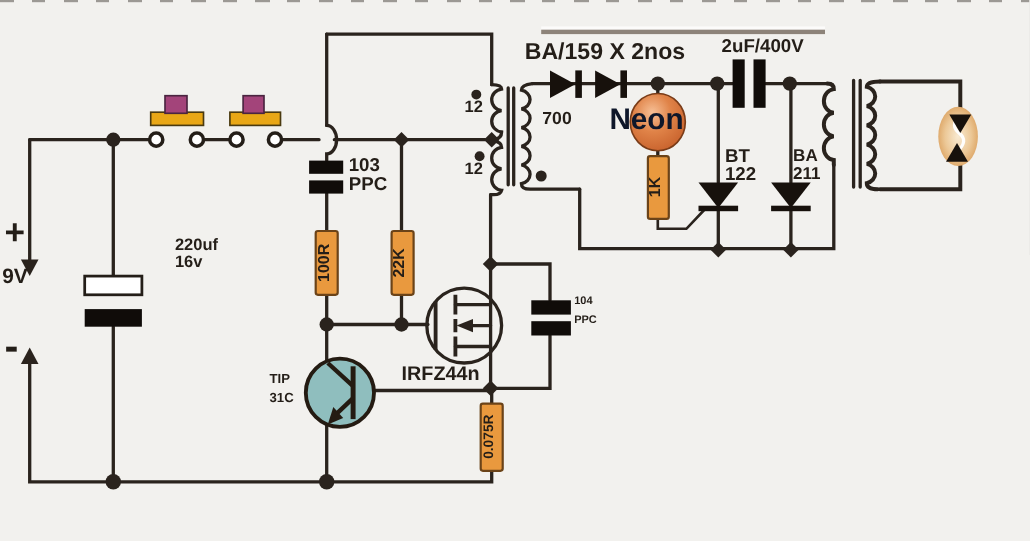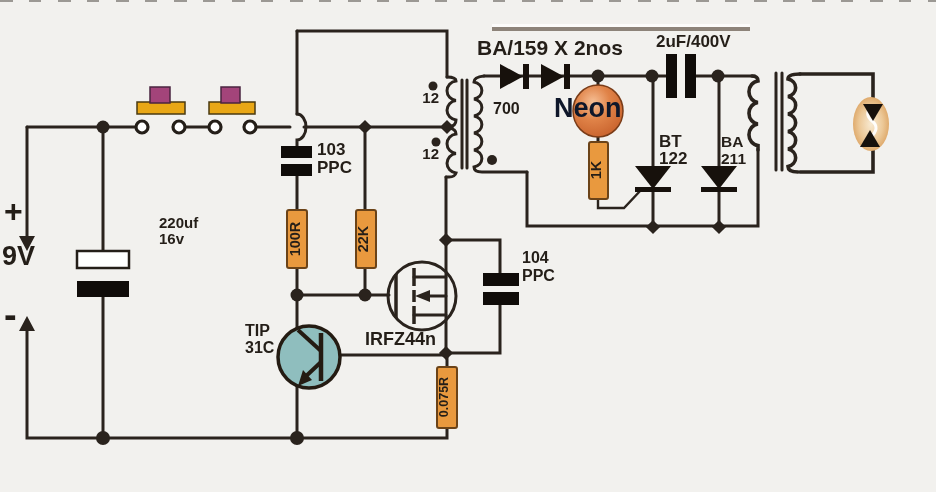--- a/index.html
+++ b/index.html
@@ -207,37 +207,37 @@
       <rect x="441" y="348" width="10" height="10" transform="rotate(45 446 353)"></rect>
       <rect x="648" y="222" width="10" height="10" transform="rotate(45 653 227)"></rect>
       <rect x="714" y="222" width="10" height="10" transform="rotate(45 719 227)"></rect>
       <circle cx="433" cy="86" r="4.5"></circle>
       <circle cx="436" cy="142" r="4.5"></circle>
       <circle cx="492" cy="160" r="5"></circle>
     </g>
   </svg>
 
   <div class="lbl" style="left:4px;top:193px;font-size:32px;">+</div>
-  <div class="lbl" style="left:2px;top:241px;font-size:27px;">9V</div>
+  <div class="lbl" style="left:2px;top:241px;font-size:19px;">9V</div>
   <div class="lbl" style="left:4px;top:294px;font-size:38px;">-</div>
 
   <div class="lbl" style="left:119px;top:215px;font-size:15px;line-height:16px;margin-left:40px;"><span>220uf</span><br><span>16v</span></div>
 
   <div class="lbl" style="left:317px;top:141px;font-size:17px;line-height:18px;"><span>103</span><br><span>PPC</span></div>
 
-  <div class="lbl" style="left:522px;top:249px;font-size:16px;line-height:18px;"><span>104</span><br><span>PPC</span></div>
+  <div class="lbl" style="left:522px;top:265px;font-size:10px;line-height:18px;"><span>104</span><br><span>PPC</span></div>
 
   <div class="lbl" style="left:656px;top:32px;font-size:17px;">2uF/400V</div>
 
   <div class="lbl rot" style="left:267px;top:229px;width:60px;height:20px;font-size:14.5px;">100R</div>
   <div class="lbl rot" style="left:335px;top:229px;width:60px;height:20px;font-size:14.5px;">22K</div>
   <div class="lbl rot" style="left:412px;top:387px;width:70px;height:20px;font-size:12.5px;">0.075R</div>
   <div class="lbl rot" style="left:568px;top:160px;width:60px;height:20px;font-size:14.5px;">1K</div>
 
-  <div class="lbl" style="left:245px;top:323px;font-size:16px;line-height:16.5px;"><span>TIP</span><br><span>31C</span></div>
+  <div class="lbl" style="left:245px;top:336px;font-size:12px;line-height:16.5px;"><span>TIP</span><br><span>31C</span></div>
 
   <div class="lbl" style="left:365px;top:329px;font-size:18px;">IRFZ44n</div>
 
   <div class="lbl" style="left:419px;top:89px;width:20px;text-align:right;font-size:15px;">12</div>
   <div class="lbl" style="left:419px;top:145px;width:20px;text-align:right;font-size:15px;">12</div>
   <div class="lbl" style="left:493px;top:100px;font-size:16px;">700</div>
 
   <div class="lbl" style="left:477px;top:36px;font-size:21px;">BA/159 X 2nos</div>
 
   <div class="lbl neon-lbl" style="left:554px;top:93px;font-size:27px;color:#0f172a;">Neon</div>

